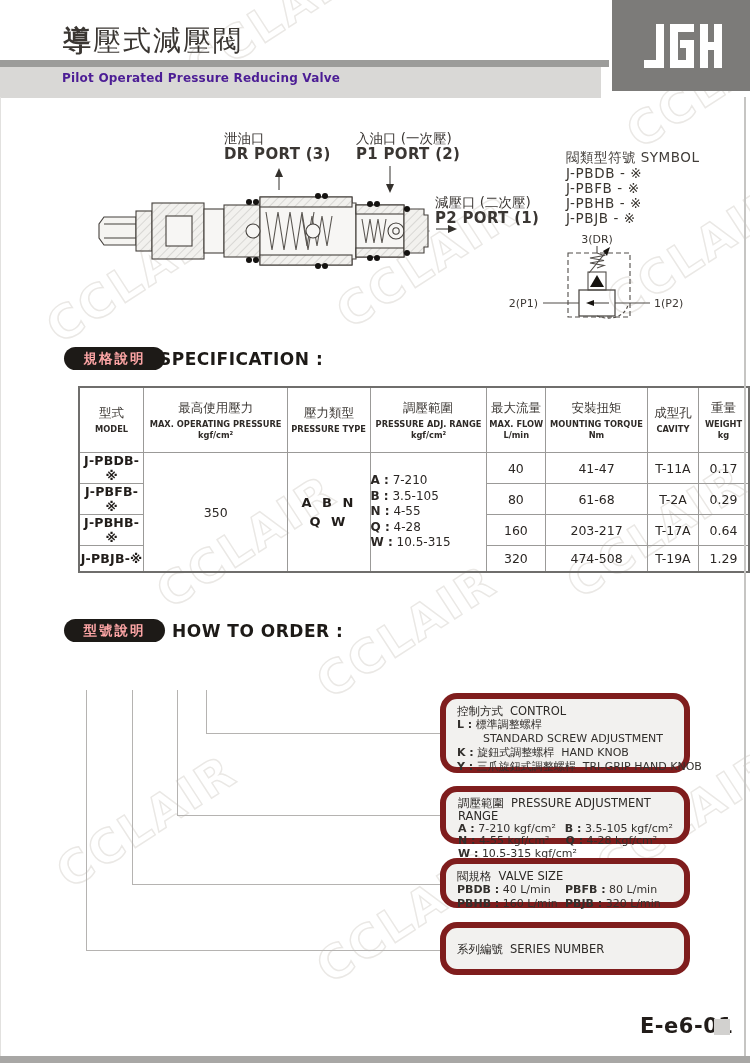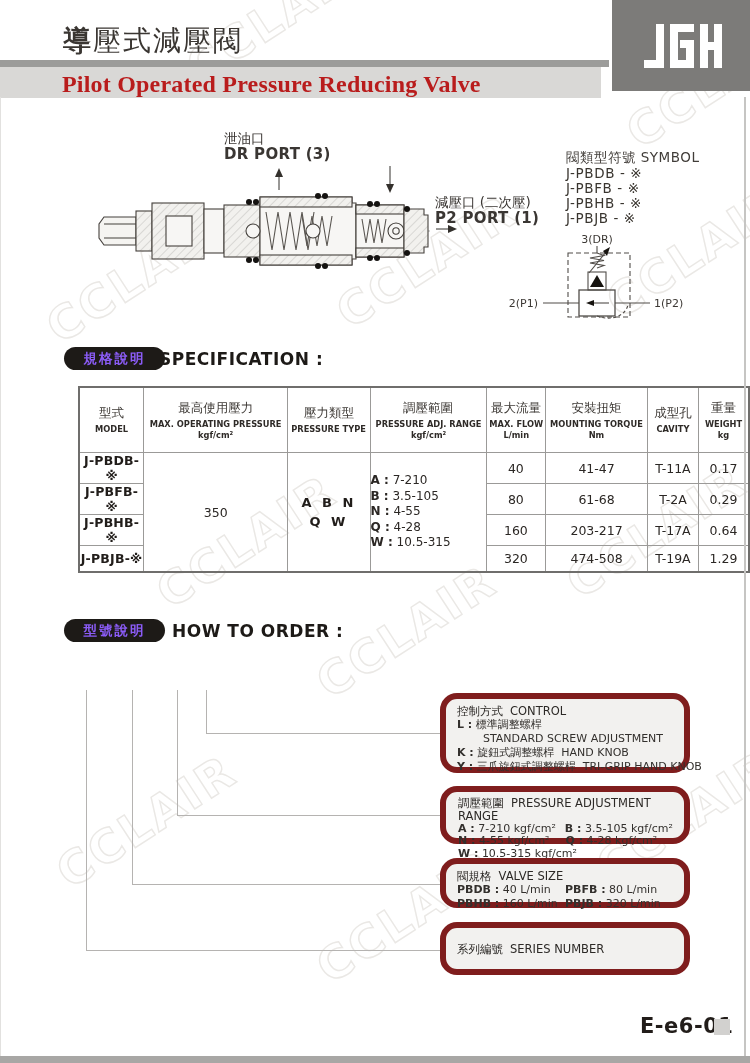--- a/index.html
+++ b/index.html
@@ -9,37 +9,37 @@
 
   
   #wm { position:absolute; left:0; top:0; z-index:0; pointer-events:none; }
   .content { position:absolute; z-index:1; }
 
   
   #title { left:63px; top:22px; font-size:28px; letter-spacing:2px; color:#3a3632; }
   #title .b { font-weight:bold; }
   #bar-strip { left:0; top:60px; width:609px; height:7px; background:#9c9c9a; }
   #subtitle-bar { left:0; top:67px; width:601px; height:31px; background:#d9d8d6; }
-  #subtitle { left:62px; top:71px; font-size:24px; font-weight:bold; color:#b91c1c; letter-spacing:.2px;font-family:Liberation Serif, serif; }
+  #subtitle { left:62px; top:71px; font-size:12px; font-weight:bold; color:#4c1d95; letter-spacing:.2px; }
   #logo-box { left:612px; top:0px; width:138px; height:91px; background:#7c7b79; }
 
   
   .port-label { position:absolute; z-index:2; color:#3a3633; }
   .port-label .cn { display:block; font-size:13.5px; line-height:15px; }
   .port-label .en { display:block; font-size:15px; font-weight:bold; line-height:17px; letter-spacing:.3px; }
   #dr-label { left:224px; top:131px; }
   #p1-label { left:356px; top:131px; }
   #p2-label { left:435px; top:195px; }
 
   #symbol-heading { left:566px; top:149px; font-size:13.5px; color:#413d39; letter-spacing:.5px; }
   #symbol-models { left:566px; top:166px; font-size:13.5px; line-height:15px; letter-spacing:.6px; color:#39352f; }
 
   
   .badge { position:absolute; width:101px; height:23px; background:#1d1a17; border-radius:12px;
-           color:#8b5cf6; font-size:13.5px; font-weight:bold; text-align:center; line-height:23px; letter-spacing:2px; }
+           color:#fca5a5; font-size:13.5px; font-weight:bold; text-align:center; line-height:23px; letter-spacing:2px; }
   .sec-heading { position:absolute; font-size:17px; font-weight:bold; letter-spacing:.5px; color:#1d1a17; }
   #spec-badge { left:64px; top:347px; }
   #spec-heading { left:159px; top:349px; }
   #order-badge { left:64px; top:619px; }
   #order-heading { left:172px; top:621px; }
 
   
   #spec-table { position:absolute; left:78px; top:386px; border-collapse:collapse; border:2px solid #6f6e6c; table-layout:fixed; }
   #spec-table th, #spec-table td { border:1px solid #9b9a98; padding:0; vertical-align:middle; }
   #spec-table th { height:64px; font-weight:normal; }
@@ -215,20 +215,24 @@
       <text x="597" y="243" text-anchor="middle">3(DR)</text>
       <text x="538" y="307" text-anchor="end">2(P1)</text>
       <text x="654" y="307" text-anchor="start">1(P2)</text>
     </g>
   </svg>
 
   <div class="port-label" id="dr-label">
     <span class="cn">泄油口</span>
     <span class="en">DR PORT (3)</span>
   </div>
+  <div class="port-label" id="p1-label">
+    <span class="cn">入油口 (一次壓)</span>
+    <span class="en">P1 PORT (2)</span>
+  </div>
   <div class="port-label" id="p2-label">
     <span class="cn">減壓口 (二次壓)</span>
     <span class="en">P2 PORT (1)</span>
   </div>
 
   <div id="symbol-heading" class="content">閥類型符號 SYMBOL</div>
   <div id="symbol-models" class="content">
     <div>J-PBDB - ※</div>
     <div>J-PBFB - ※</div>
     <div>J-PBHB - ※</div>

